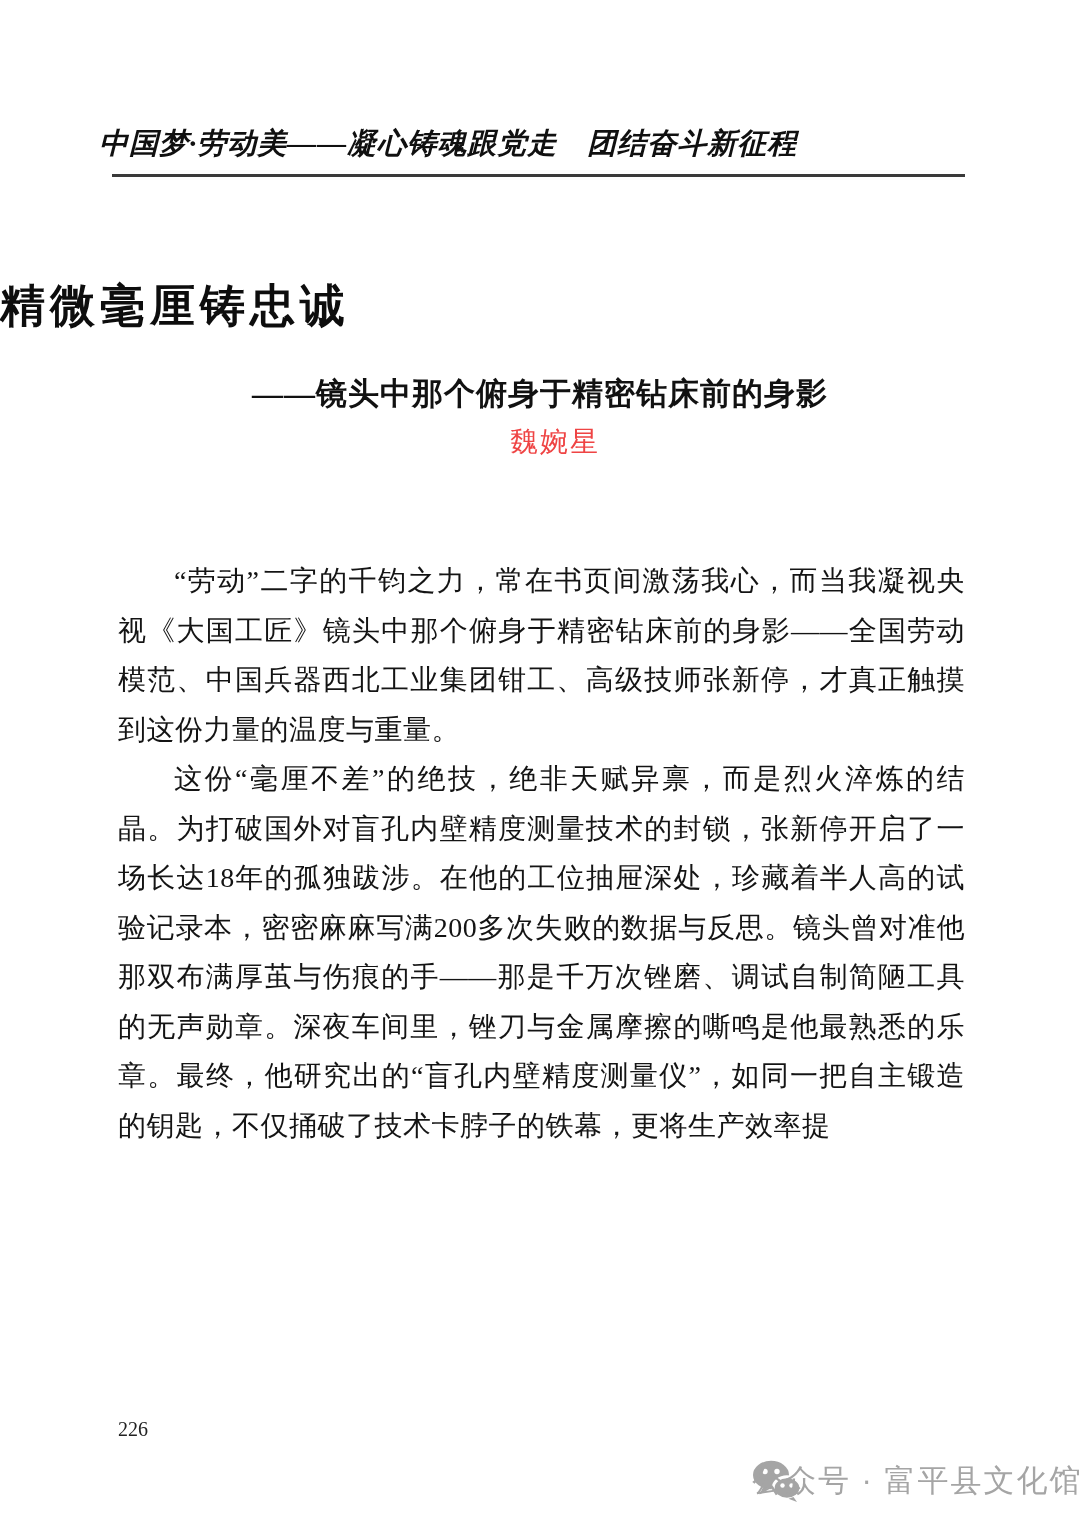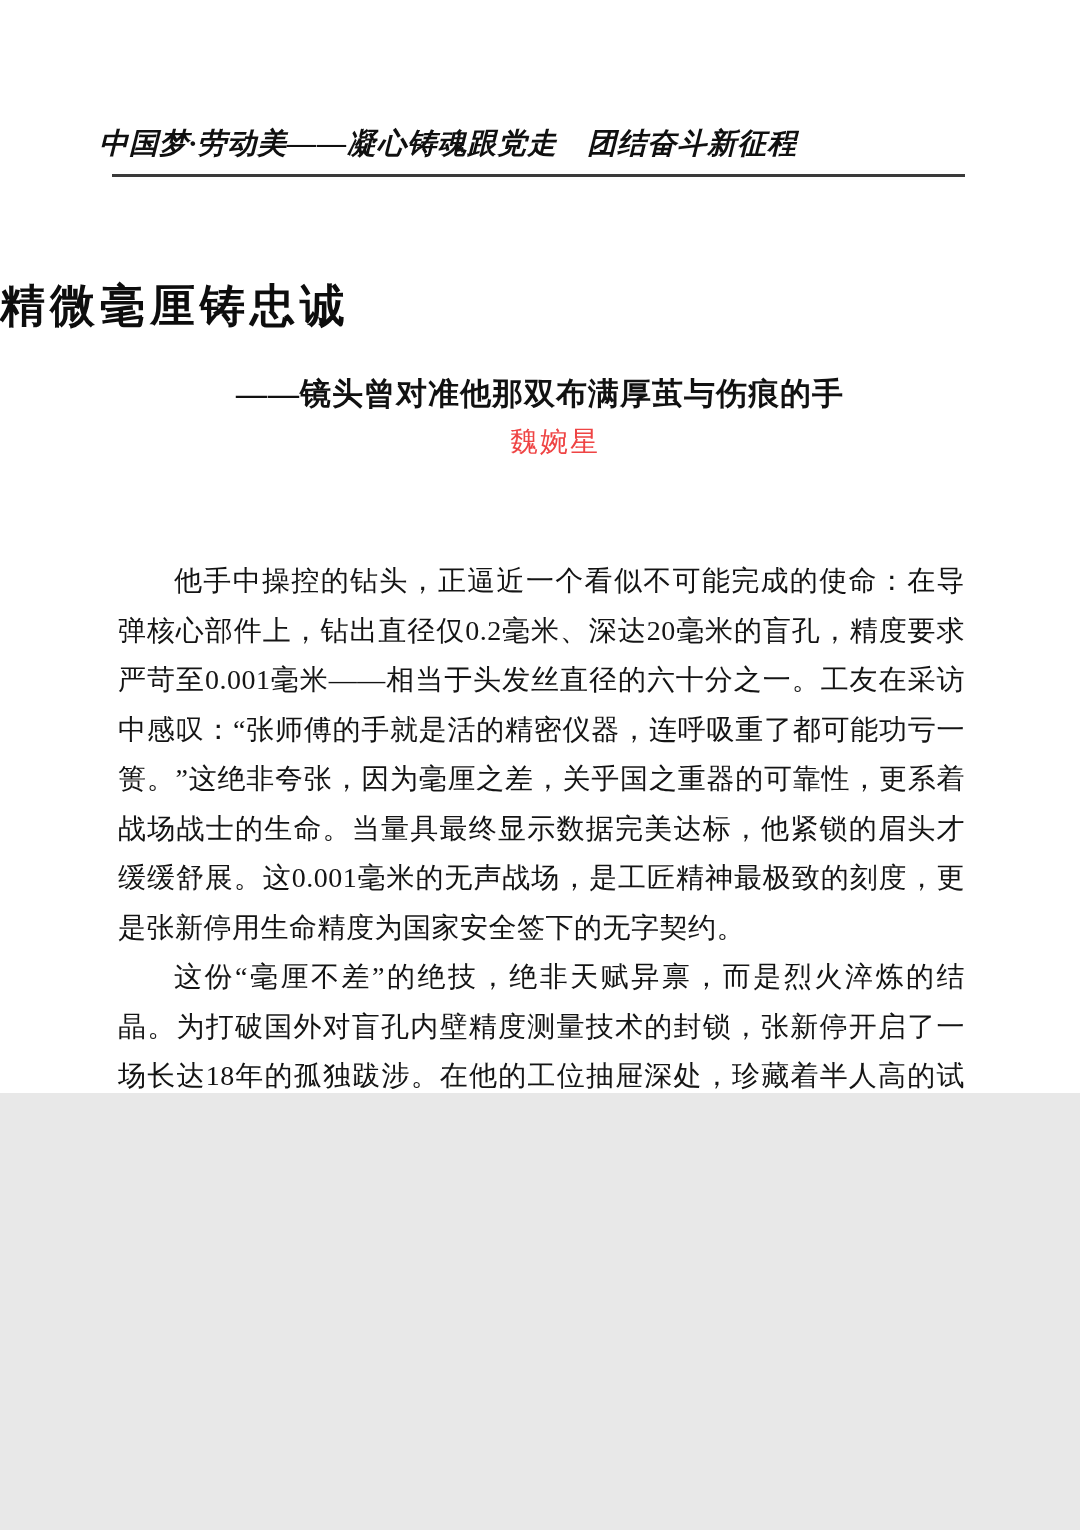--- a/index.html
+++ b/index.html
@@ -3,21 +3,21 @@
 <meta charset="utf-8">
 <style>
   html, body {
     margin: 0;
     padding: 0;
     background: #e8e8e8;
   }
   .page {
     position: relative;
     width: 1080px;
-    height: 1093px;
+    height: 1530px;
     margin: 0 auto;
     background: #ffffff;
     overflow: hidden;
     font-family: "Liberation Serif", "DejaVu Serif", serif;
     color: #161616;
   }
   .slogan {
     position: absolute;
     left: 99px;
     top: 124px;
@@ -115,26 +115,26 @@
 <body>
 
 <div class="page">
 
   <div class="slogan">中国梦·劳动美——凝心铸魂跟党走　团结奋斗新征程</div>
 
   <div class="header-rule"></div>
 
   <h1 class="title">精微毫厘铸忠诚</h1>
 
-  <h2 class="subtitle">——镜头曾对准他那双布满厚茧与伤痕的手</h2>
+  <h2 class="subtitle">——镜头中那个俯身于精密钻床前的身影</h2>
 
   <div class="author">魏婉星</div>
 
   <div class="body-text">
-    <p>他手中操控的钻头，正逼近一个看似不可能完成的使命：在导弹核心部件上，钻出直径仅0.2毫米、深达20毫米的盲孔，精度要求严苛至0.001毫米——相当于头发丝直径的六十分之一。工友在采访中感叹：“张师傅的手就是活的精密仪器，连呼吸重了都可能功亏一篑。”这绝非夸张，因为毫厘之差，关乎国之重器的可靠性，更系着战场战士的生命。当量具最终显示数据完美达标，他紧锁的眉头才缓缓舒展。这0.001毫米的无声战场，是工匠精神最极致的刻度，更是张新停用生命精度为国家安全签下的无字契约。</p>
+    <p>“劳动”二字的千钧之力，常在书页间激荡我心，而当我凝视央视《大国工匠》镜头中那个俯身于精密钻床前的身影——全国劳动模范、中国兵器西北工业集团钳工、高级技师张新停，才真正触摸到这份力量的温度与重量。</p>
     <p>这份“毫厘不差”的绝技，绝非天赋异禀，而是烈火淬炼的结晶。为打破国外对盲孔内壁精度测量技术的封锁，张新停开启了一场长达18年的孤独跋涉。在他的工位抽屉深处，珍藏着半人高的试验记录本，密密麻麻写满200多次失败的数据与反思。镜头曾对准他那双布满厚茧与伤痕的手——那是千万次锉磨、调试自制简陋工具的无声勋章。深夜车间里，锉刀与金属摩擦的嘶鸣是他最熟悉的乐章。最终，他研究出的“盲孔内壁精度测量仪”，如同一把自主锻造的钥匙，不仅捅破了技术卡脖子的铁幕，更将生产效率提</p>
   </div>
 
   <div class="page-number">226</div>
 
   <div class="watermark">
     <span class="wx-icon">
       <svg width="50" height="42" viewBox="0 0 50 42" xmlns="http://www.w3.org/2000/svg" aria-hidden="true">
         <g>
           <ellipse cx="19" cy="15" rx="18" ry="14.2" fill="#a5a5a5"></ellipse>

